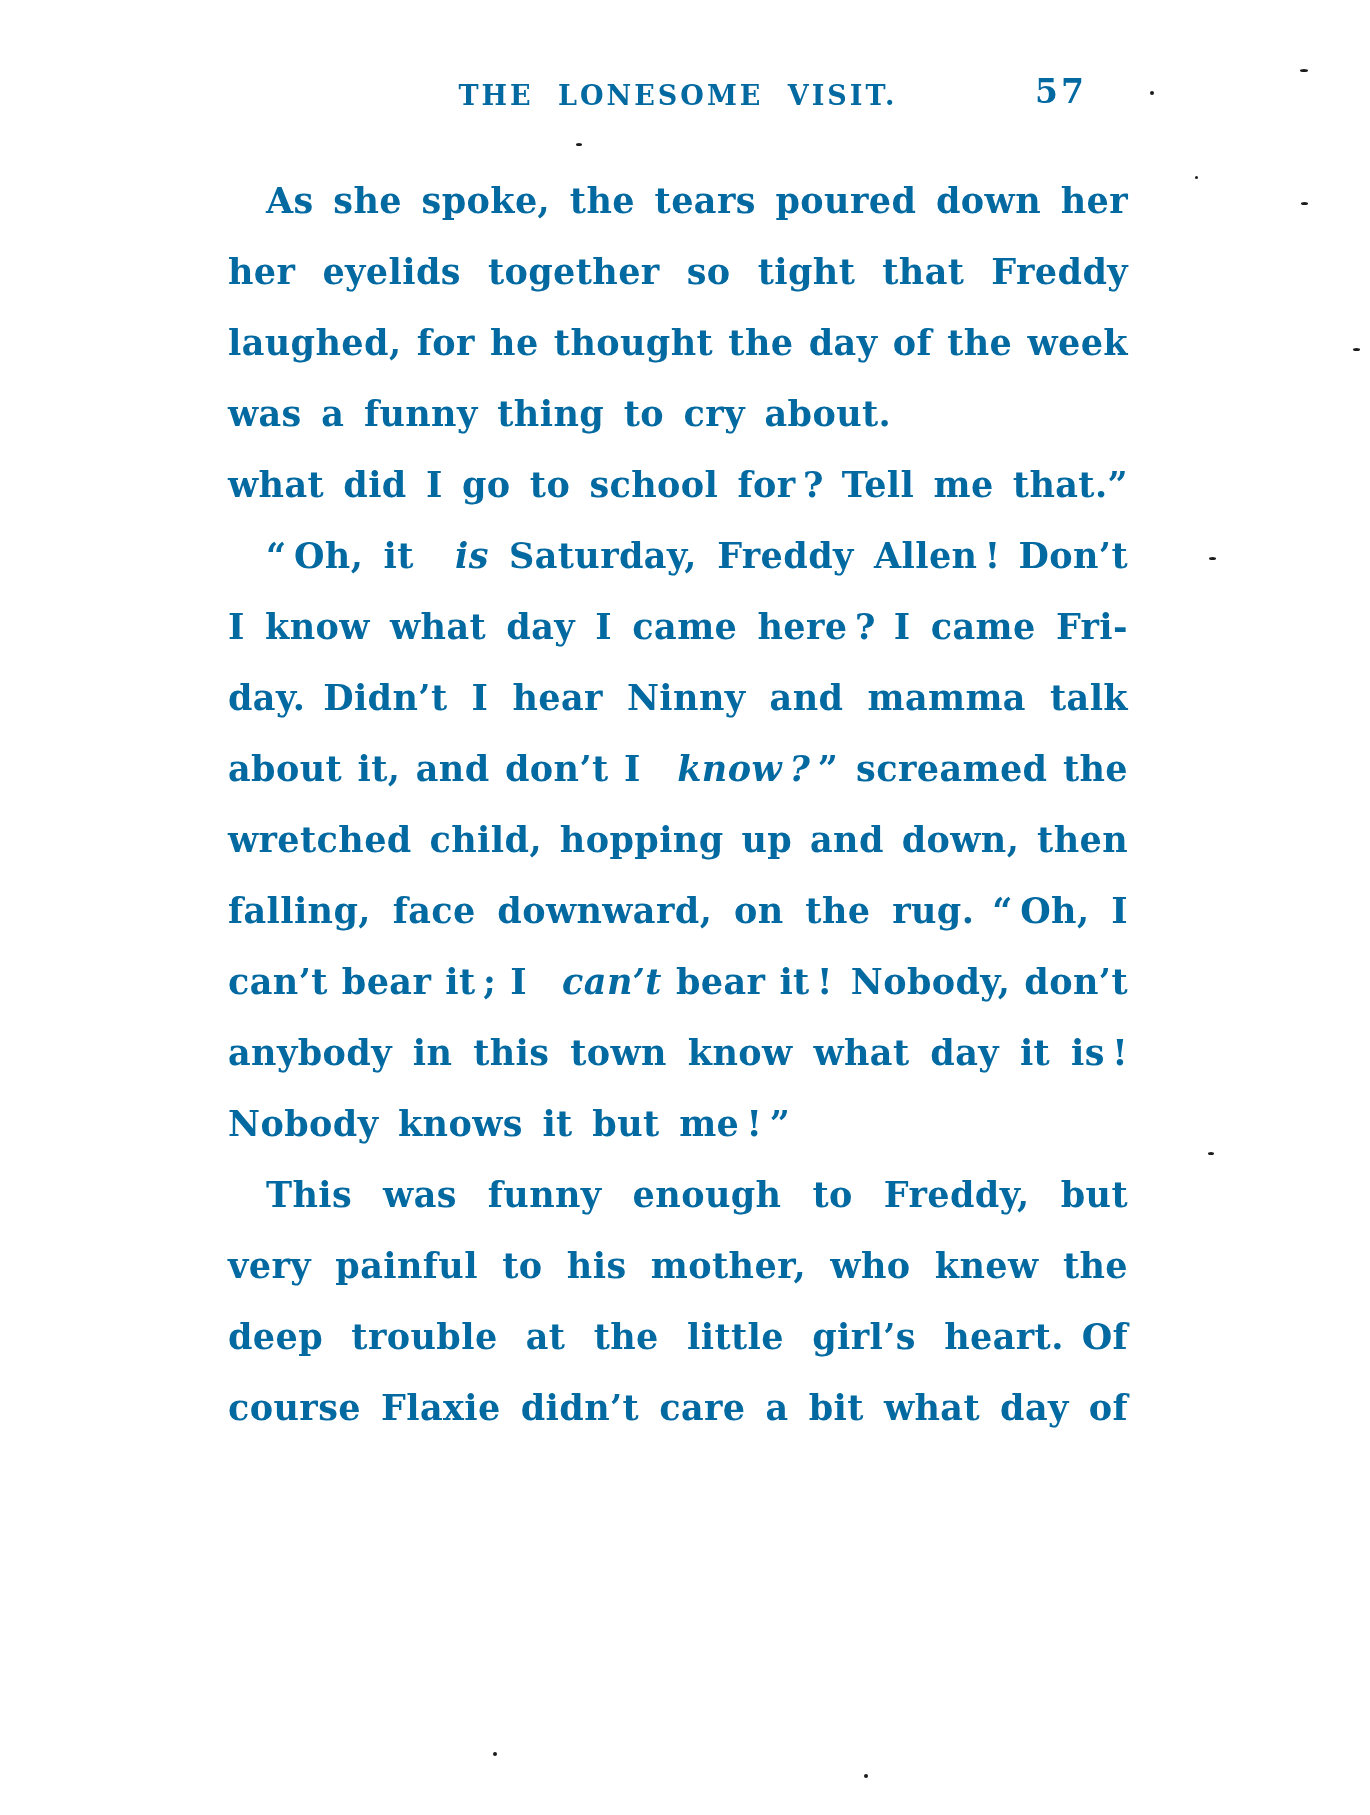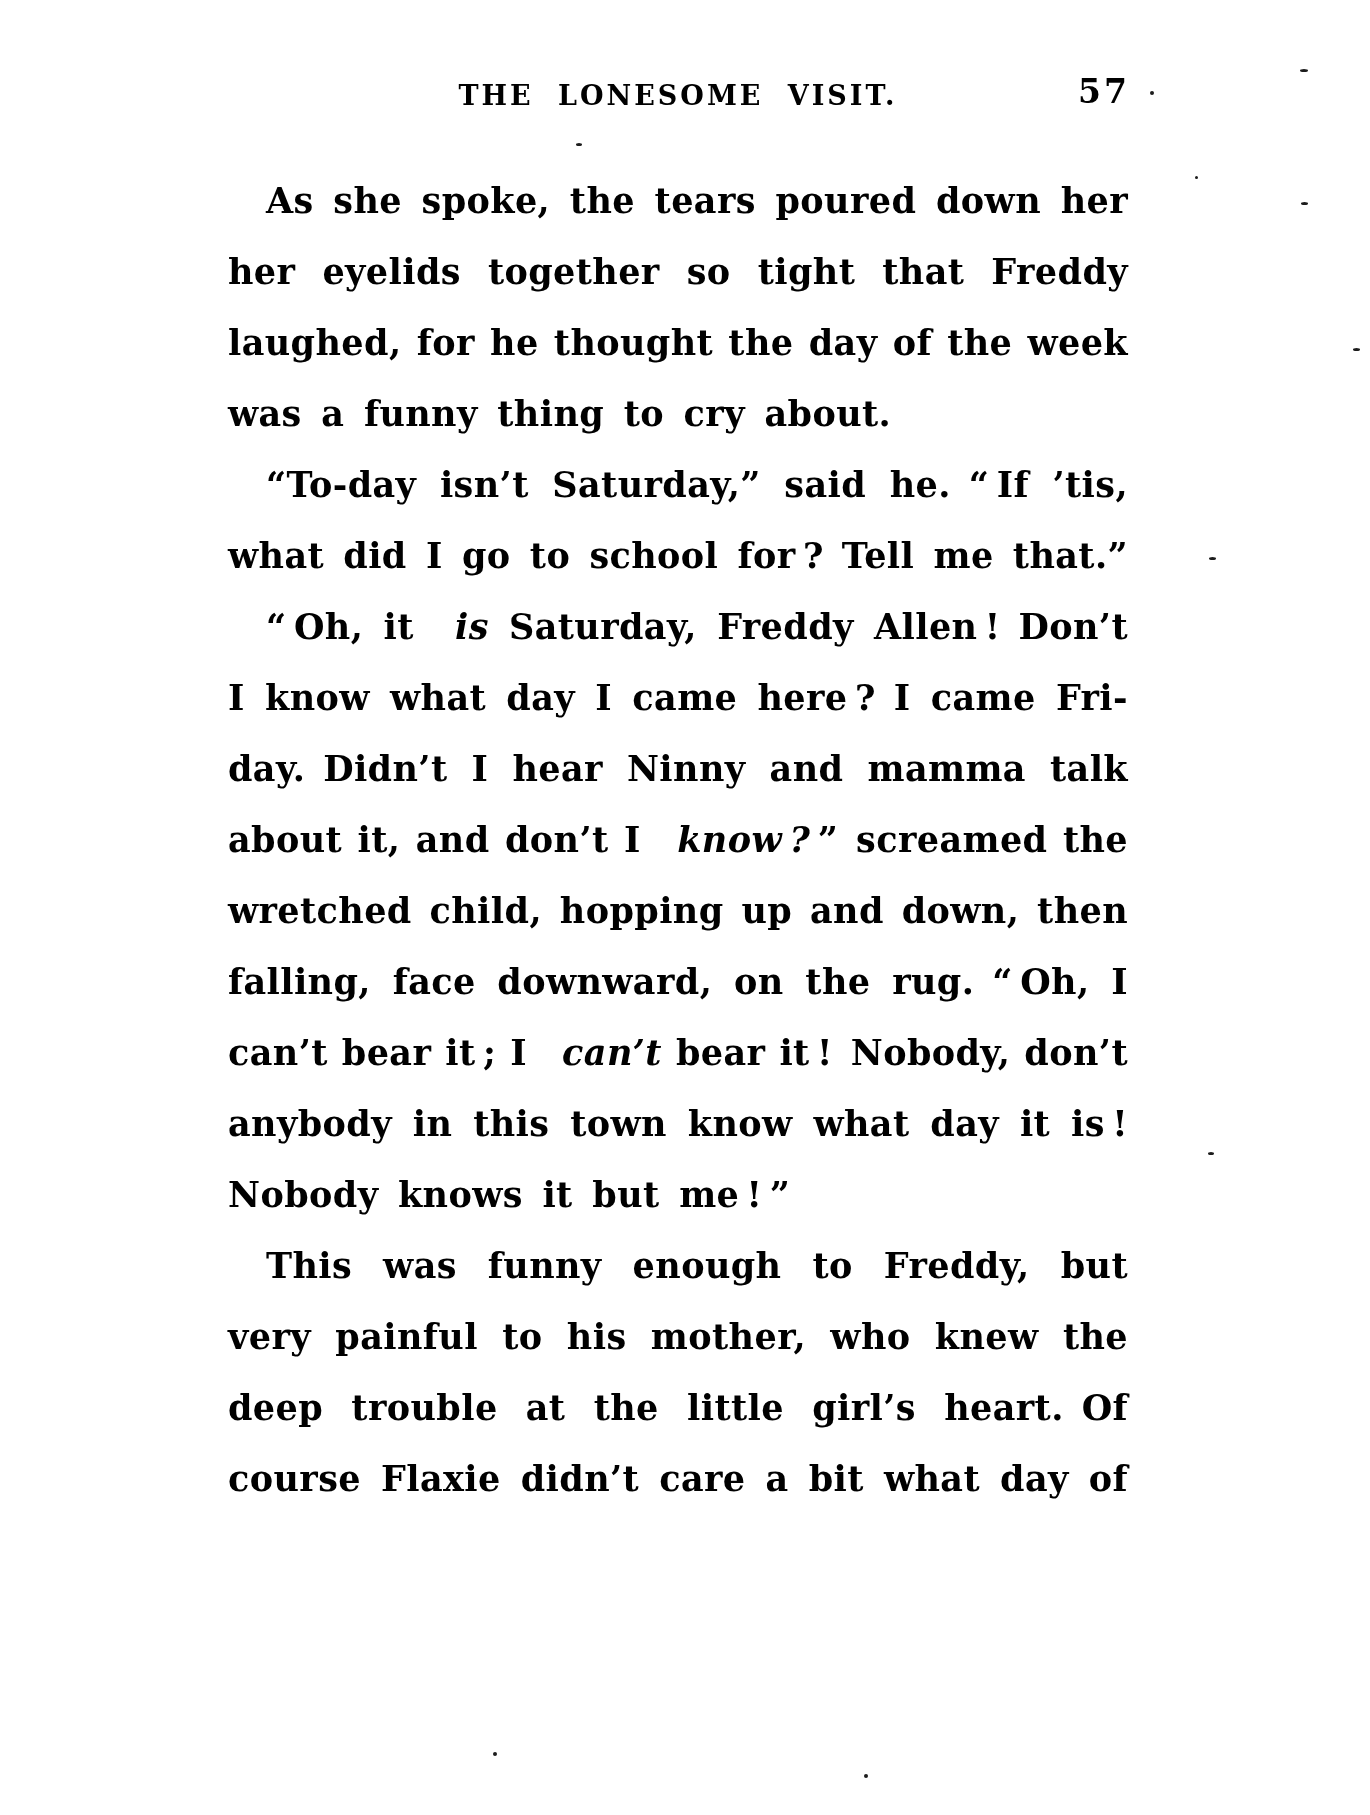--- a/index.html
+++ b/index.html
@@ -2,31 +2,31 @@
 <html><head>
 <meta charset="utf-8">
 <style>
   html,body{margin:0;padding:0;background:#ffffff;}
   .page{
     position:relative;
     width:1370px;height:1815px;
     background:#ffffff;
     overflow:hidden;
     font-family:"DejaVu Serif", serif;
-    color:#000000;
+    color:#0369a1;
   }
   .header-title{
     position:absolute;top:80px;left:228px;width:900px;
     text-align:center;
     font-size:27px;font-weight:bold;
     letter-spacing:3px;word-spacing:12px;
     white-space:nowrap;
   }
   .page-number{
-    position:absolute;top:72px;left:1030px;width:100px;
+    position:absolute;top:72px;left:987px;width:100px;
     text-align:right;
     font-size:33px;font-weight:bold;letter-spacing:3px;
   }
   .text-block{
     position:absolute;left:228px;top:165px;width:900px;
   }
   .line{
     height:71px;line-height:71px;
     font-size:35px;
     letter-spacing:0.4px;
@@ -55,21 +55,20 @@
 <body>
 
 <div class="page">
   <div class="header-title">THE LONESOME VISIT.</div>
   <div class="page-number">57</div>
   <div class="text-block">
       <div class="line j ind"><span>As she spoke, the tears poured down her</span></div>
       <div class="line j"><span>her eyelids together so tight that Freddy</span></div>
       <div class="line j"><span>laughed, for he thought the day of the week</span></div>
       <div class="line nj"><span>was a funny thing to cry about.</span></div>
-      <div class="line j ind"><span>“To-day isn’t Saturday,” said he. “ If ’tis,</span></div>
       <div class="line j"><span>what did I go to school for ? Tell me that.”</span></div>
       <div class="line j ind"><span>“ Oh, it </span><i>is</i><span> Saturday, Freddy Allen ! Don’t</span></div>
       <div class="line j"><span>I know what day I came here ? I came Fri-</span></div>
       <div class="line j"><span>day. Didn’t I hear Ninny and mamma talk</span></div>
       <div class="line j"><span>about it, and don’t I </span><i>know ?</i><span> ” screamed the</span></div>
       <div class="line j"><span>wretched child, hopping up and down, then</span></div>
       <div class="line j"><span>falling, face downward, on the rug. “ Oh, I</span></div>
       <div class="line j"><span>can’t bear it ; I </span><i>can’t</i><span> bear it ! Nobody, don’t</span></div>
       <div class="line j"><span>anybody in this town know what day it is !</span></div>
       <div class="line nj"><span>Nobody knows it but me ! ”</span></div>

